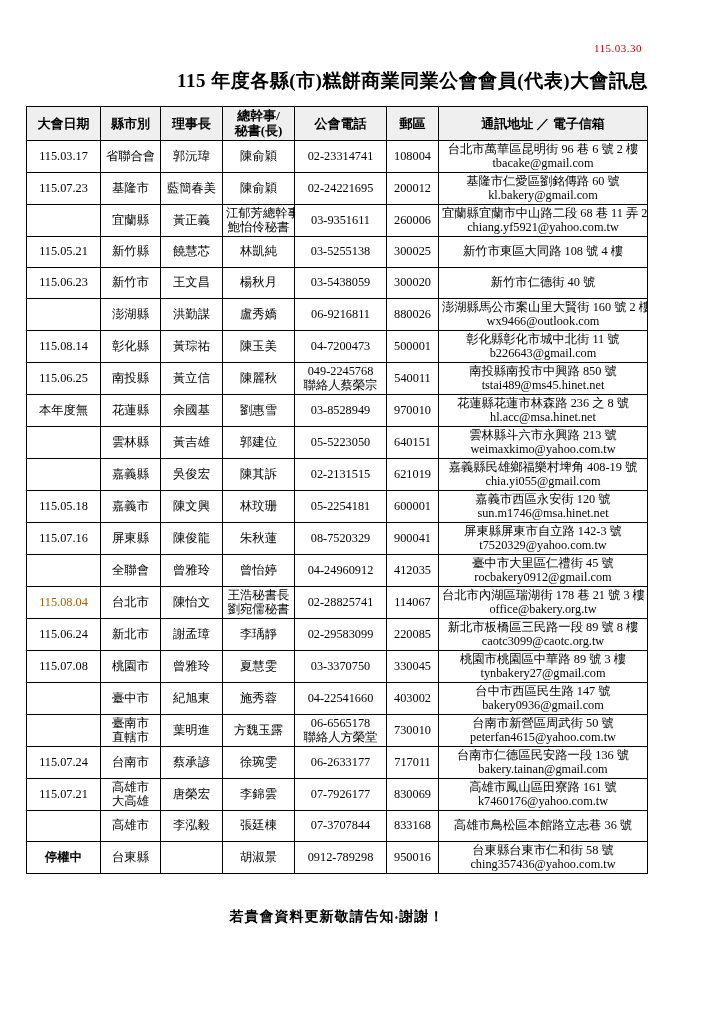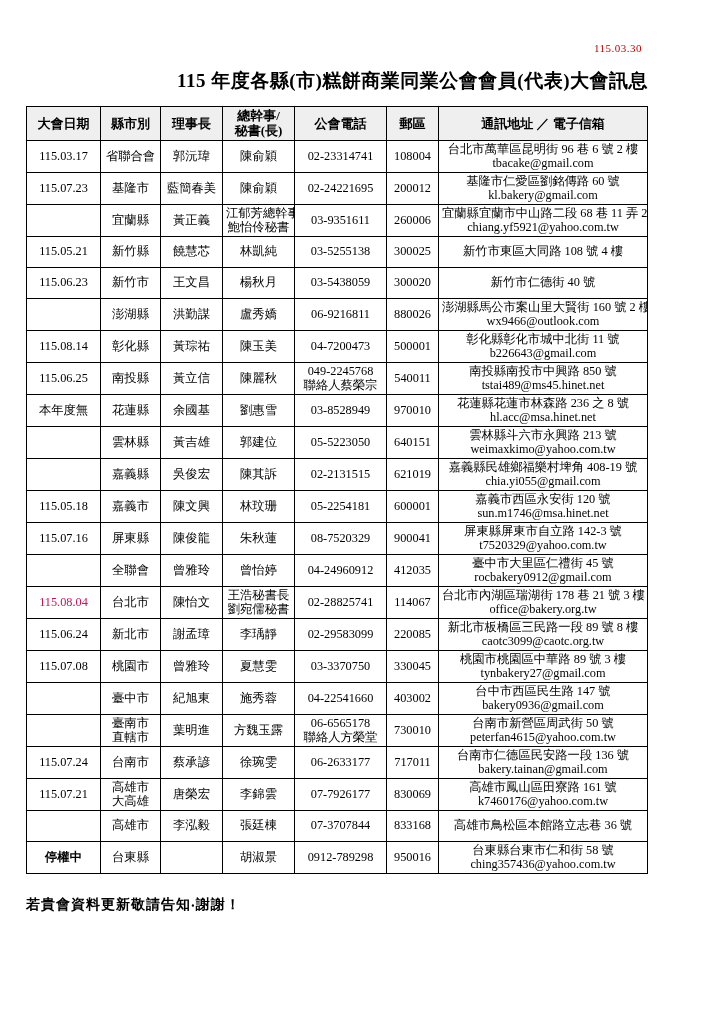--- a/index.html
+++ b/index.html
@@ -74,26 +74,27 @@
     line-height: 1.22;
     margin-left: 48px;
   }
   td.addr .l1 { display: block; white-space: nowrap; }
   td.addr .l2 { display: block; white-space: nowrap; font-family: Liberation Serif, serif; }
   td.sec-2line { font-size: 9.5px; line-height: 1.15; }
   td.sec-2line .l1, td.sec-2line .l2 { display: block; white-space: nowrap; }
   td.phone-2line { font-size: 11.5px; line-height: 1.15; }
   td.phone-2line .l1, td.phone-2line .l2 { display: block; white-space: nowrap; }
   td.city-2line .l1, td.city-2line .l2 { display: block; }
-  td.red { color: #be185d; margin-top: 11px; }
+  td.red { color: #a16207; margin-top: 11px; }
   td.bold { font-weight: bold; }
   .footer-note {
+    text-align: center;
     font-size: 14px;
     font-weight: bold;
-    margin-top: 20px;
+    margin-top: 32px;
     letter-spacing: 1px;
   }
 </style>
 </head>
 <body>
 
 <div class="page">
 
   <div class="date-stamp">115.03.30</div>
 

